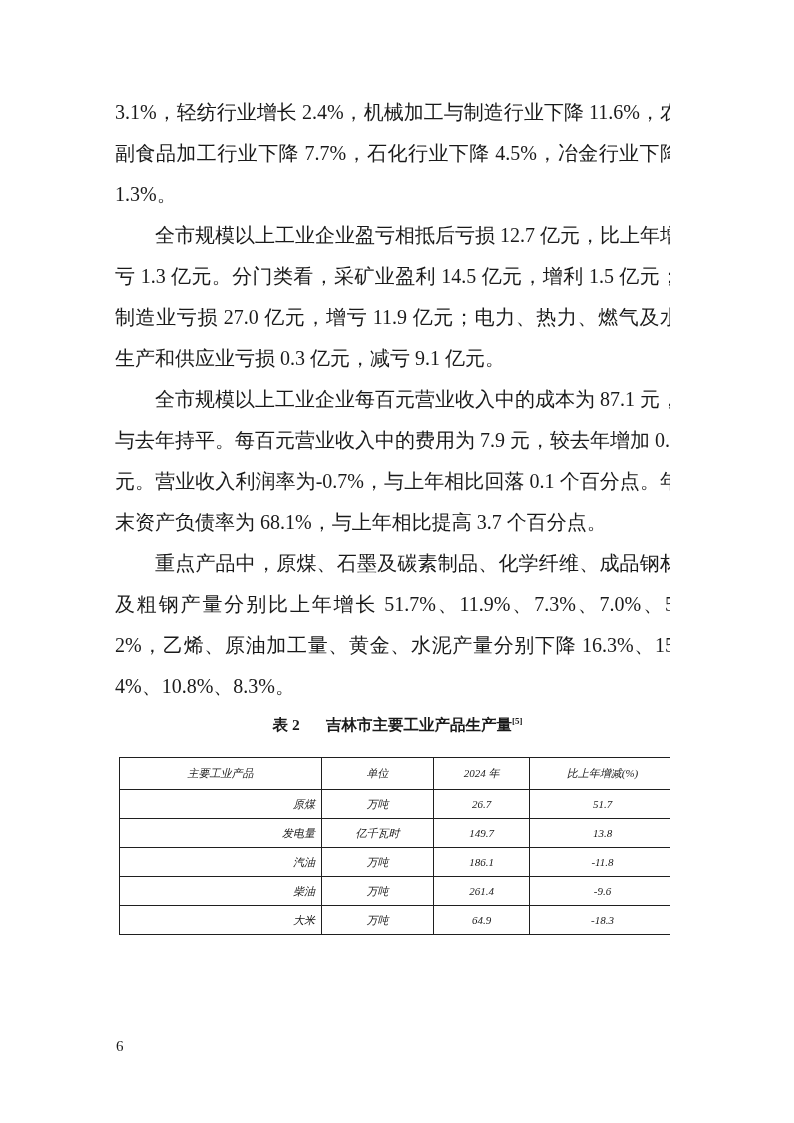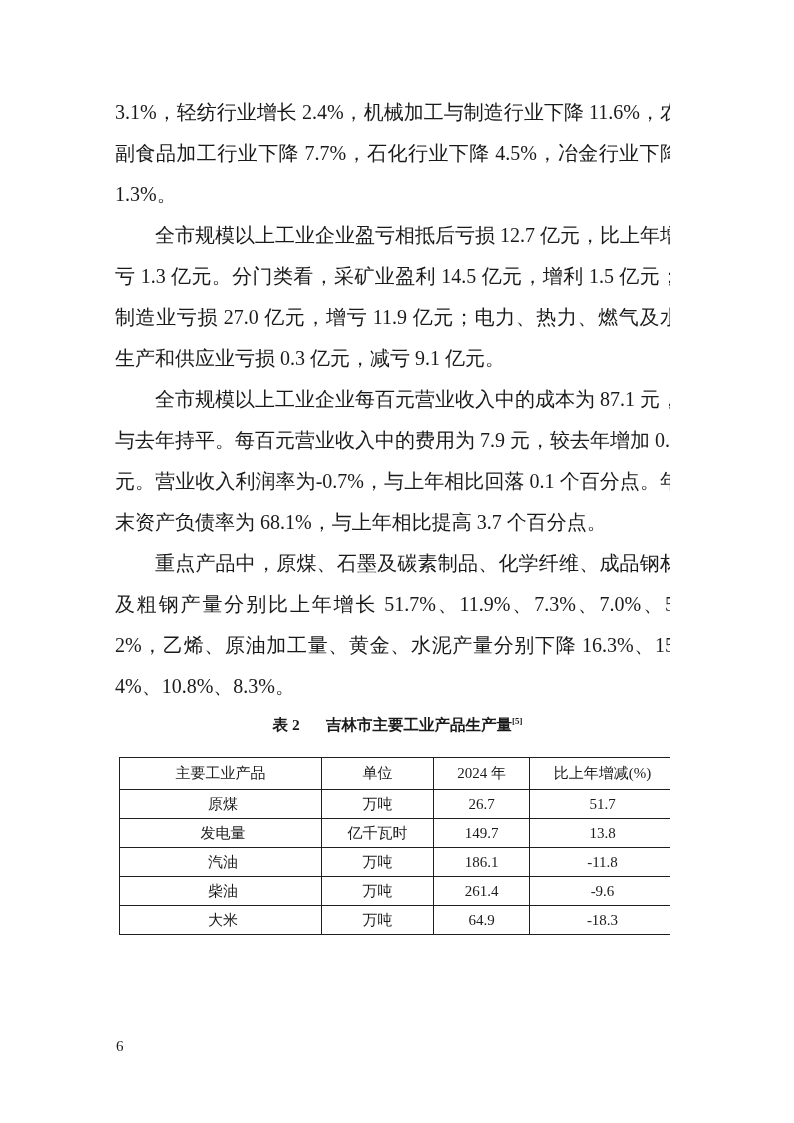--- a/index.html
+++ b/index.html
@@ -39,34 +39,35 @@
   .table-caption sup {
     font-size: 9px;
     font-weight: bold;
     vertical-align: super;
     line-height: 0;
   }
   table.products {
     border-collapse: collapse;
     width: 556px;
     margin: 0 auto;
-    font-size: 15px;
+    font-size: 11px;
     table-layout: fixed;
+    font-style: italic;
   }
   table.products th, table.products td {
     border: 1px solid #1f1f1f;
     padding: 0 6px;
     text-align: center;
     font-weight: normal;
     overflow: hidden;
     white-space: nowrap;
   }
   table.products th { height: 31px; }
   table.products td { height: 28px; }
-  table.products td.left { text-align: center; padding-left: 11px; }
+  table.products td.left { text-align: right; padding-left: 11px; }
   .page-number {
     position: absolute;
     left: 116px;
     top: 1036px;
     font-size: 15px;
     line-height: 20px;
   }
 </style>
 </head>
 <body>

